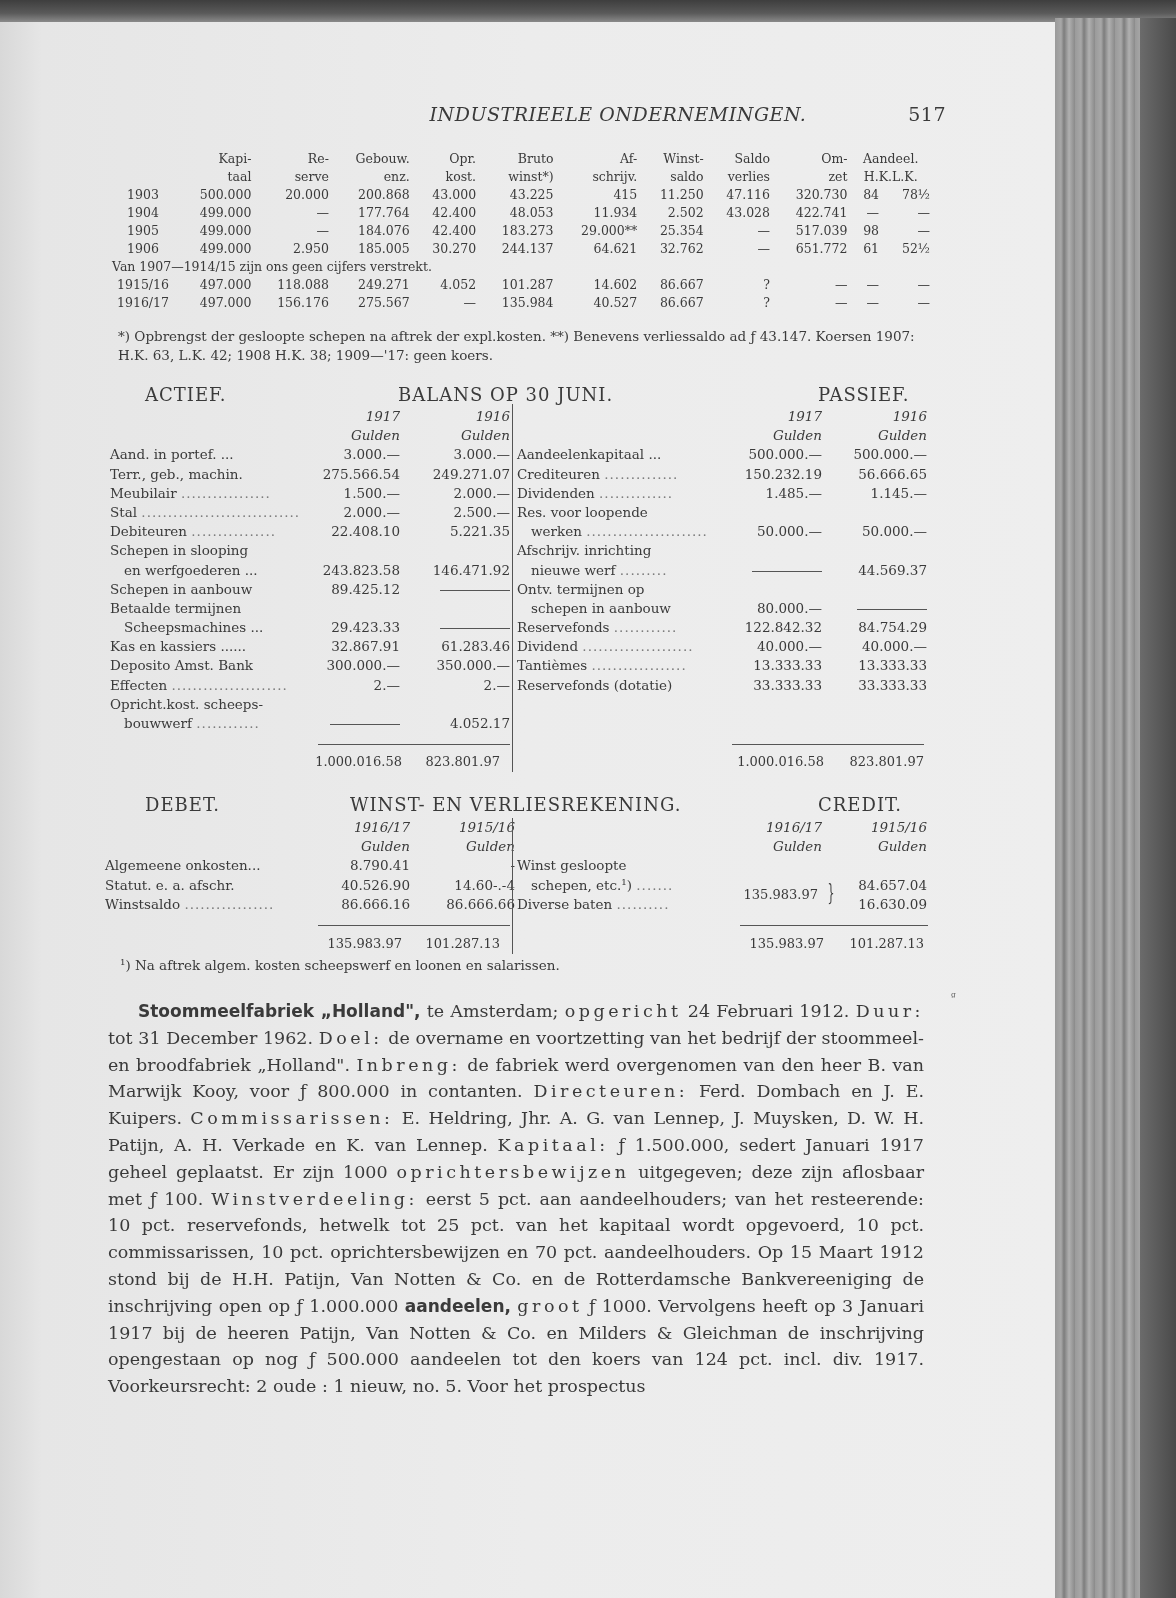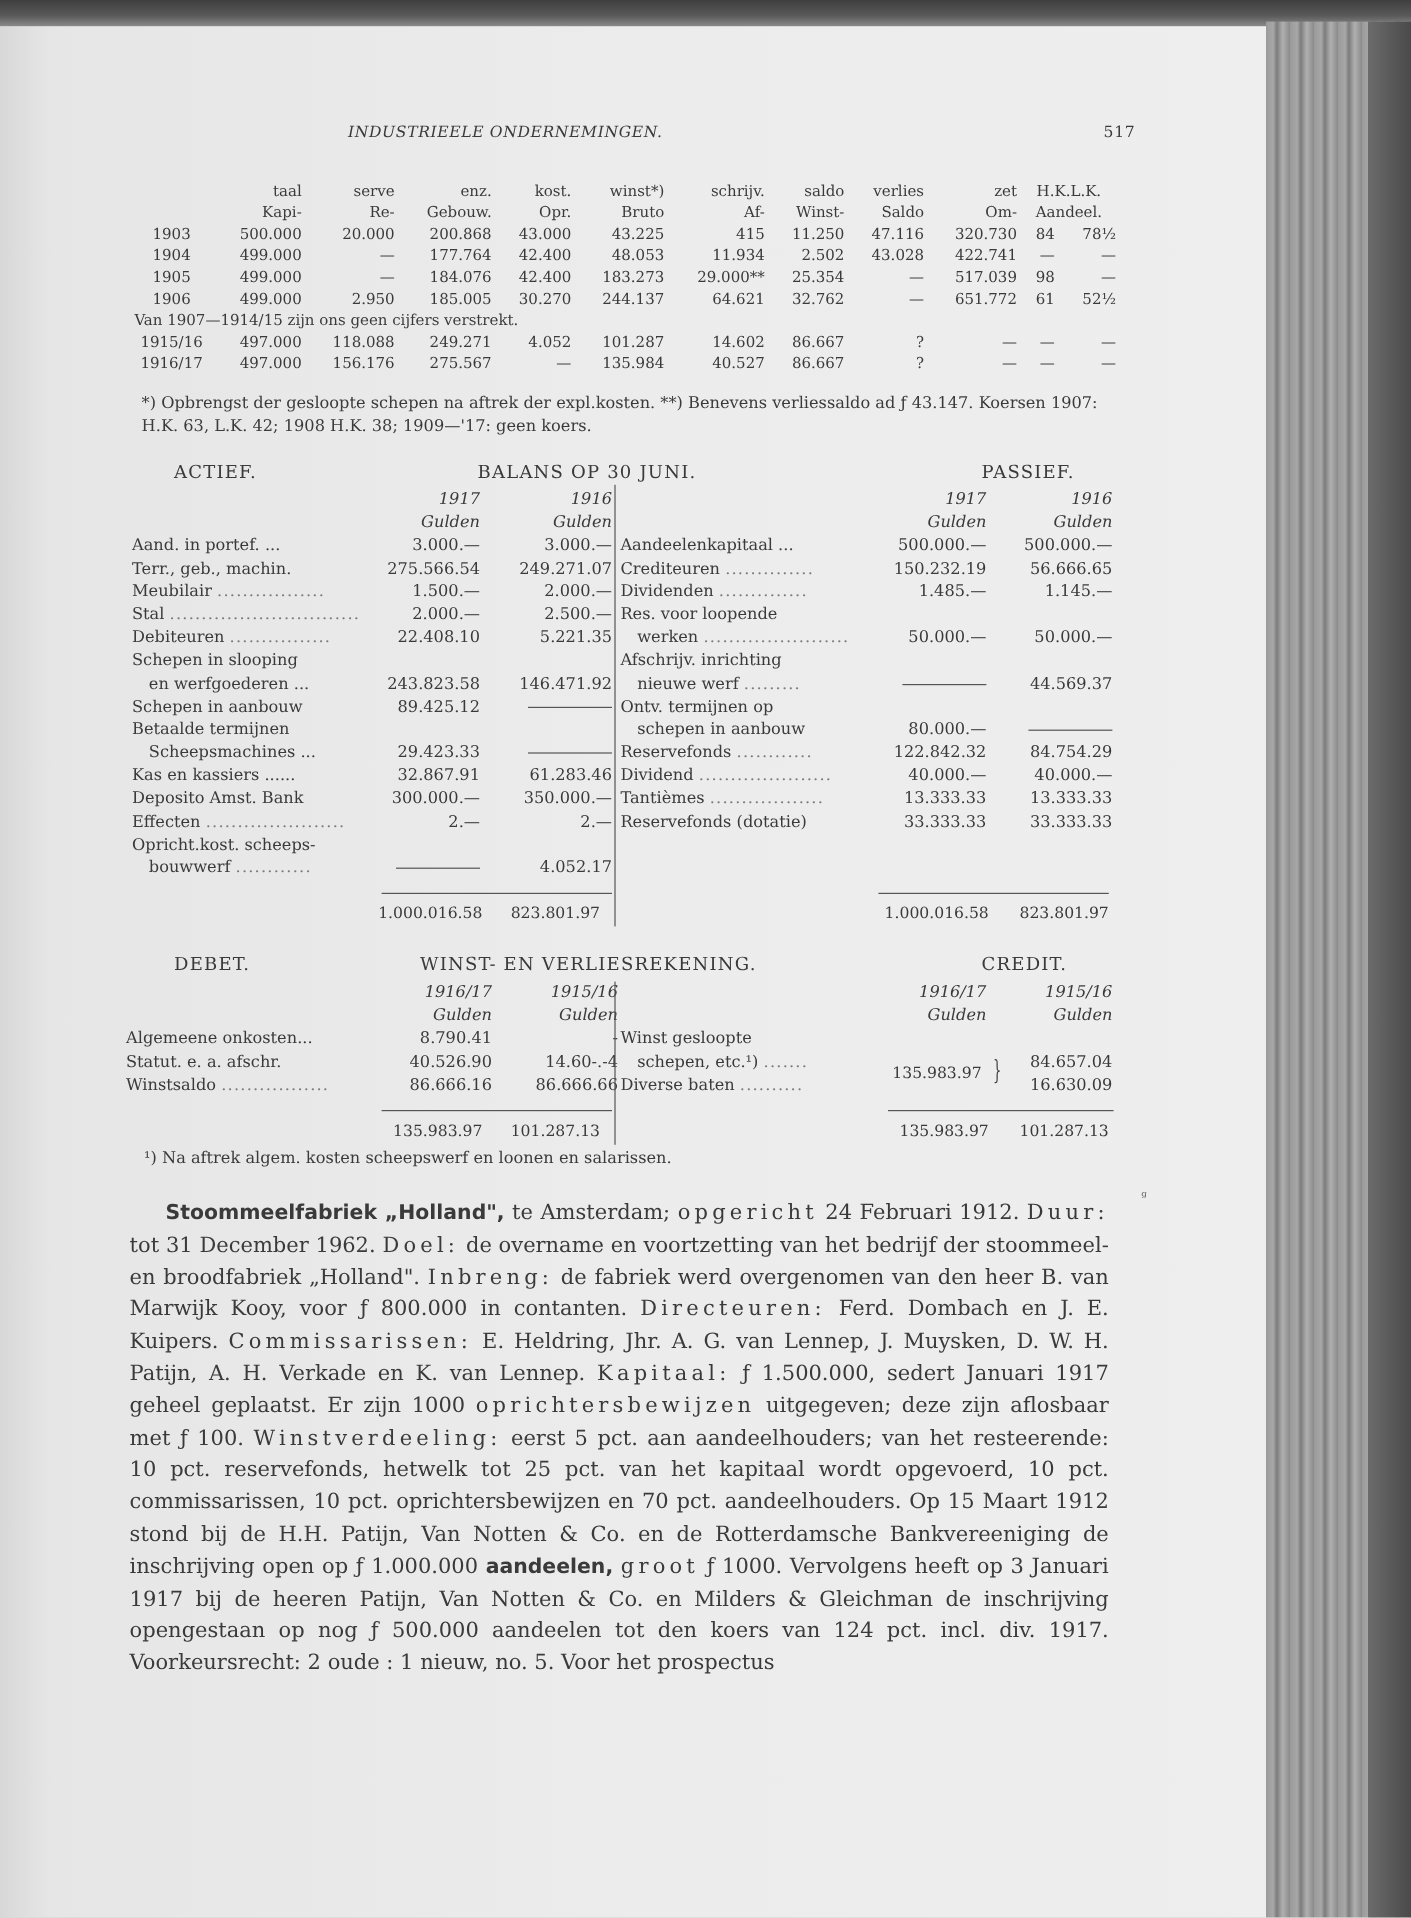--- a/index.html
+++ b/index.html
@@ -21,41 +21,41 @@
     position: absolute; left: 1055px; top: 18px; width: 121px; height: 1580px;
     background: repeating-linear-gradient(90deg, #9a9a9a 0px, #a8a8a8 6px, #7d7d7d 9px, #b0b0b0 14px, #8a8a8a 20px);
   }
   .spine-dark {
     position: absolute; left: 1140px; top: 18px; width: 36px; height: 1580px;
     background: linear-gradient(90deg, #6b6b6b, #4a4a4a);
   }
 
   .running-head {
     position: absolute; top: 103px; left: 290px; width: 656px;
-    font-size: 13px; letter-spacing: 0.5px;
+    font-size: 19px; letter-spacing: 0.5px; text-align: center;
   }
   .running-head .title { font-style: italic; }
   .running-head .pageno { position: absolute; right: 0; top: 0; }
 
   
   .t { position: absolute; font-size: 13px; line-height: 19px; white-space: nowrap; }
   .r { text-align: right; }
   .c { text-align: center; font-style: italic; }
 
   
   .stats { position: absolute; left: 110px; top: 150px; width: 822px; }
   .stats table { border-collapse: collapse; font-size: 12.5px; line-height: 18px; width: 100%; }
   .stats td, .stats th { padding: 0 2px; white-space: nowrap; font-weight: normal; text-align: right; }
   .stats td.yr { text-align: center; width: 62px; }
   .stats .note-row td { text-align: left; }
 
   .footnote { position: absolute; left: 118px; top: 327px; width: 815px; font-size: 13.5px; line-height: 19px; }
 
   
-  .section-head { position: absolute; font-size: 15px; letter-spacing: 1px; top: 384px; }
+  .section-head { position: absolute; font-size: 18px; letter-spacing: 1px; top: 384px; }
   .bal-left, .bal-right { position: absolute; font-size: 13.5px; line-height: 19.2px; }
   .bal-left { left: 110px; top: 407px; width: 400px; }
   .bal-right { left: 517px; top: 407px; width: 410px; }
   .row { position: relative; height: 19.2px; white-space: nowrap; }
   .row .lbl { position: absolute; left: 0; }
   .row .v1 { position: absolute; text-align: right; }
   .row .v2 { position: absolute; text-align: right; }
   .bal-left .v1 { right: 110px; width: 90px; }
   .bal-left .v2 { right: 0; width: 90px; }
   .bal-right .v1 { right: 105px; width: 90px; }
@@ -91,43 +91,43 @@
 <div class="running-head">
   <span class="title">INDUSTRIEELE ONDERNEMINGEN.</span>
   <span class="pageno">517</span>
 </div>
 
 <div class="stats">
   <table>
     <thead>
       <tr>
         <th></th>
+        <th>Kapi-</th>
+        <th>Re-</th>
+        <th>Gebouw.</th>
+        <th>Opr.</th>
+        <th>Bruto</th>
+        <th>Af-</th>
+        <th>Winst-</th>
+        <th>Saldo</th>
+        <th>Om-</th>
+        <th colspan="2" style="text-align:center">Aandeel.</th>
+      </tr>
+      <tr>
+        <th></th>
         <th>taal</th>
         <th>serve</th>
         <th>enz.</th>
         <th>kost.</th>
         <th>winst*)</th>
         <th>schrijv.</th>
         <th>saldo</th>
         <th>verlies</th>
         <th>zet</th>
         <th colspan="2" style="text-align:center">H.K.L.K.</th>
-      </tr>
-      <tr>
-        <th></th>
-        <th>Kapi-</th>
-        <th>Re-</th>
-        <th>Gebouw.</th>
-        <th>Opr.</th>
-        <th>Bruto</th>
-        <th>Af-</th>
-        <th>Winst-</th>
-        <th>Saldo</th>
-        <th>Om-</th>
-        <th colspan="2" style="text-align:center">Aandeel.</th>
       </tr>
     </thead>
     <tbody>
       <tr>
         <td class="yr">1903</td>
         <td>500.000</td>
         <td>20.000</td>
         <td>200.868</td>
         <td>43.000</td>
         <td>43.225</td>

